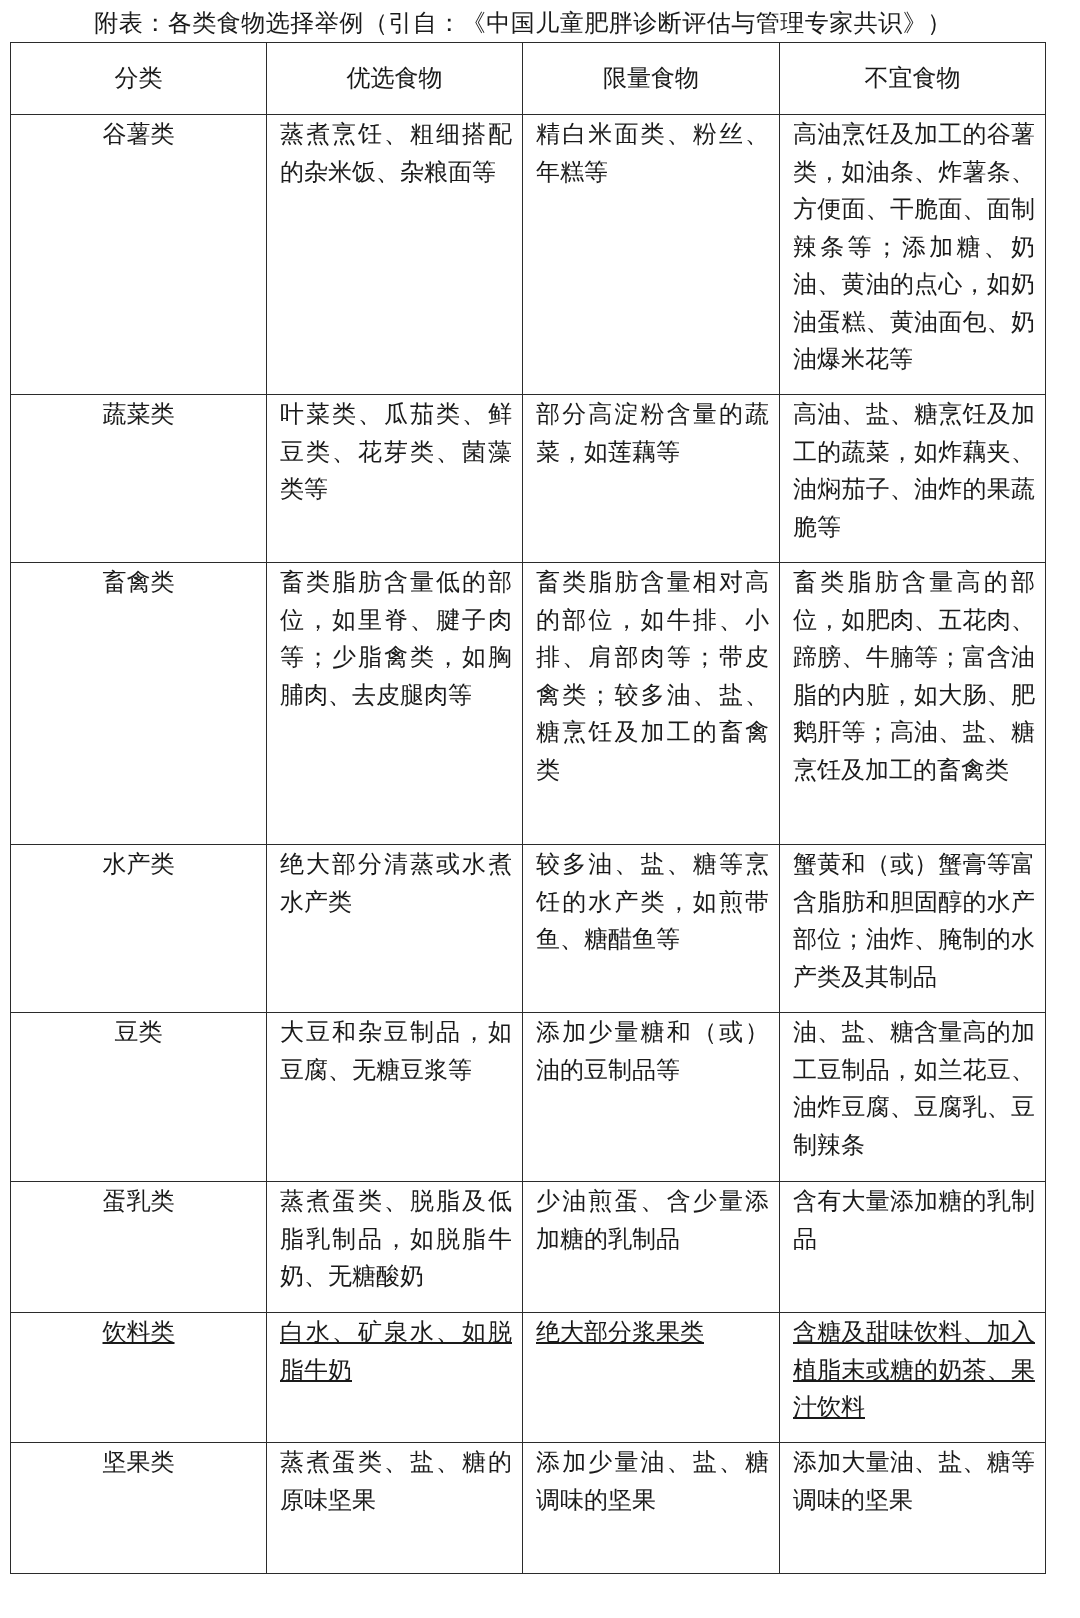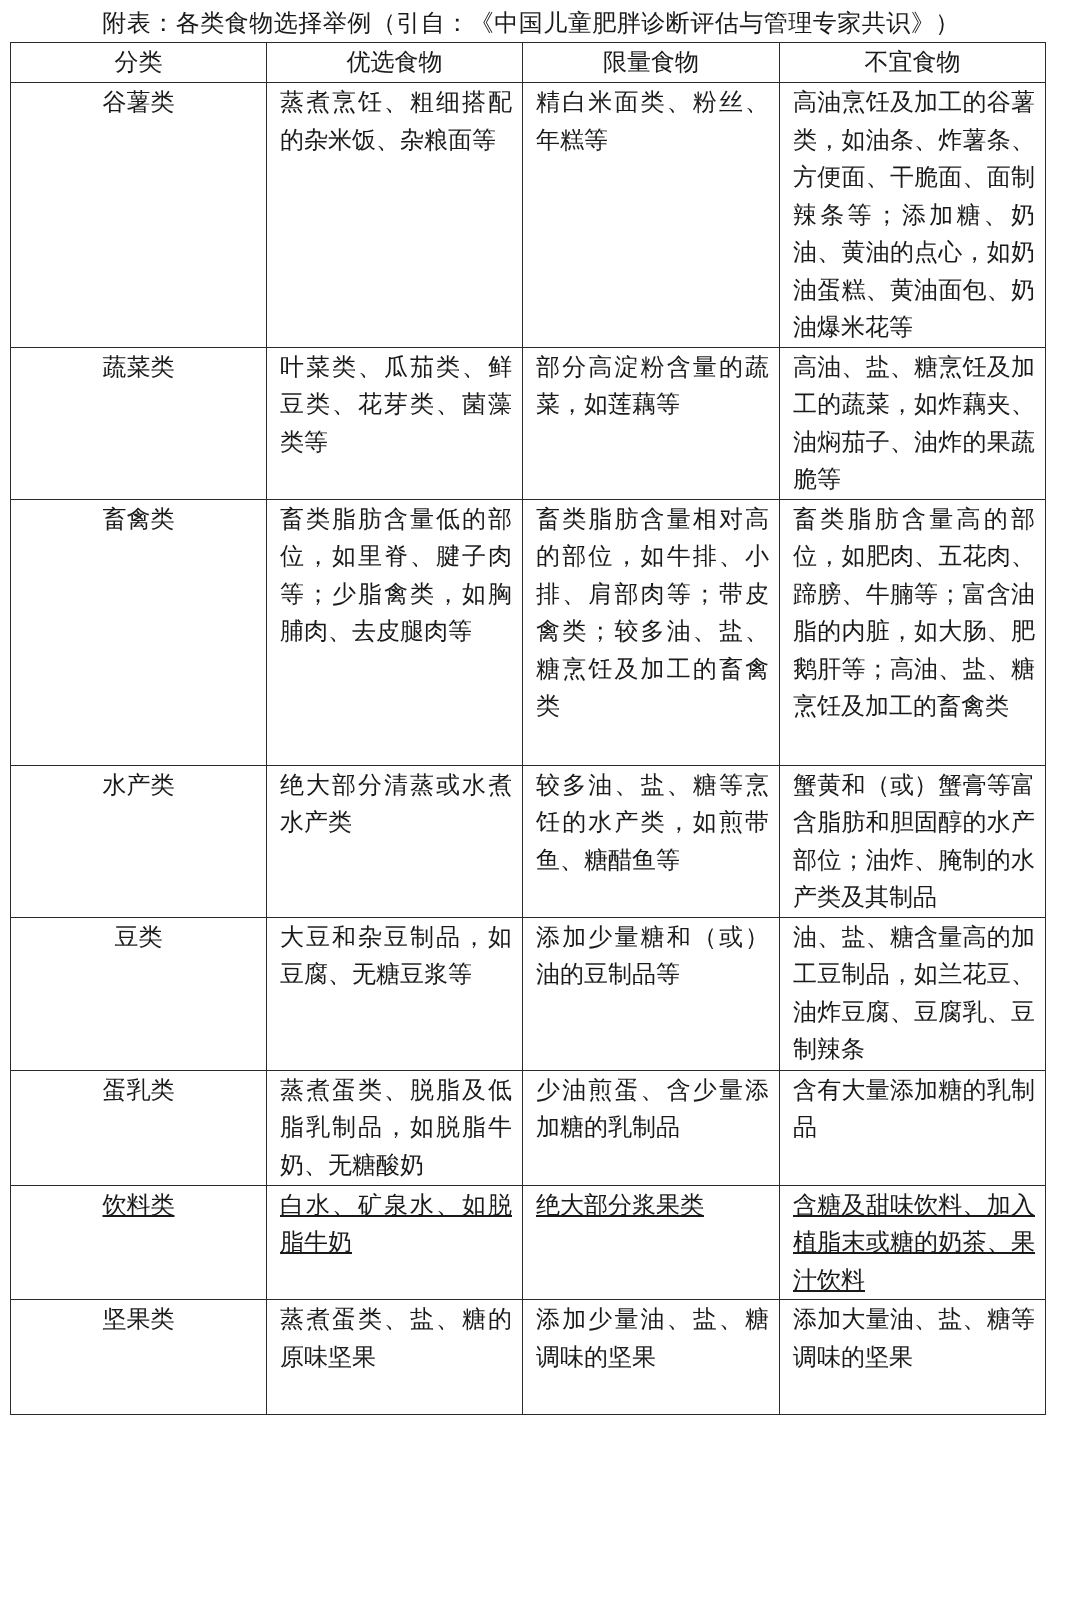--- a/index.html
+++ b/index.html
@@ -10,21 +10,21 @@
     body {
       width: 1080px;
       height: 1618px;
       position: relative;
       overflow: hidden;
       font-family: "DejaVu Serif", "Liberation Serif", serif;
       color: #1a1a1a;
     }
     .title {
       position: absolute;
-      left: 16px;
+      left: 8px;
       top: 6px;
       width: 1030px;
       text-align: center;
       font-size: 24px;
       line-height: 34px;
       letter-spacing: 0.5px;
       white-space: nowrap;
     }
     table.food-table {
       position: absolute;
@@ -38,21 +38,21 @@
     table.food-table col.c1 { width: 256px; }
     table.food-table col.c2 { width: 257px; }
     table.food-table col.c3 { width: 266px; }
     table.food-table th,
     table.food-table td {
       border: 1.5px solid #2b2b2b;
       vertical-align: top;
       font-size: 24px;
       line-height: 37.5px;
       font-weight: normal;
-      padding: 0;
+      padding: 16px;
     }
     table.food-table th {
       height: 39px;
       text-align: center;
       line-height: 39px;
     }
     table.food-table td.cat {
       text-align: center;
       padding-top: 1px;
     }

